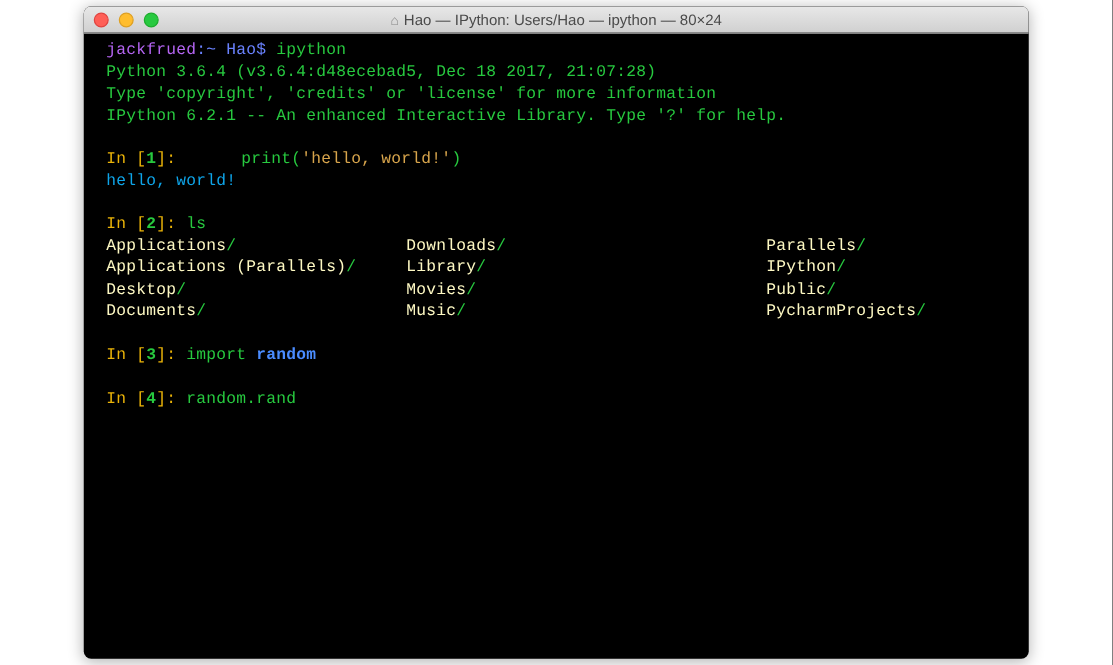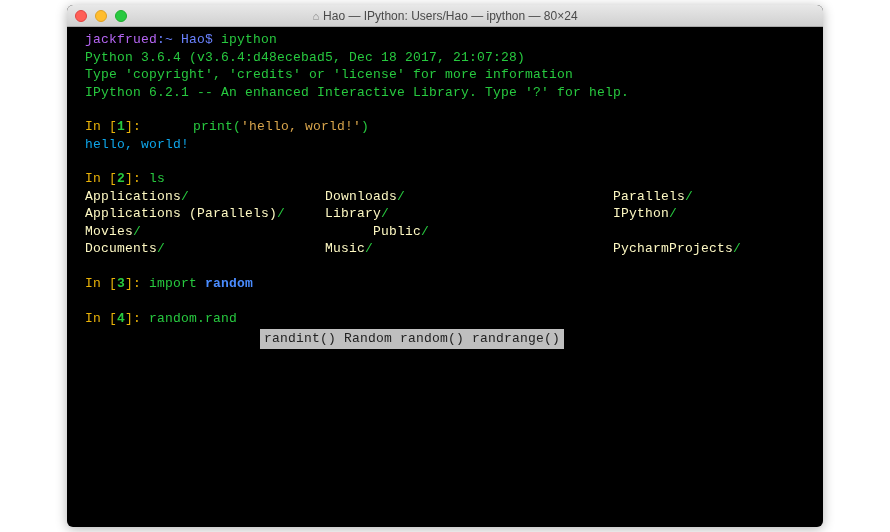--- a/index.html
+++ b/index.html
@@ -128,37 +128,30 @@
       <div class="dir-col1"><span class="dir-name">Applications</span><span class="dir-slash">/</span></div>
       <div class="dir-col2"><span class="dir-name">Downloads</span><span class="dir-slash">/</span></div>
       <div class="dir-col3"><span class="dir-name">Parallels</span><span class="dir-slash">/</span></div>
     </div>
     <div class="dir-row">
       <div class="dir-col1"><span class="dir-name">Applications (Parallels)</span><span class="dir-slash">/</span></div>
       <div class="dir-col2"><span class="dir-name">Library</span><span class="dir-slash">/</span></div>
       <div class="dir-col3"><span class="dir-name">IPython</span><span class="dir-slash">/</span></div>
     </div>
     <div class="dir-row">
+      <div class="dir-col1"><span class="dir-name">Desktop</span><span class="dir-slash">/</span></div>
       <div class="dir-col2"><span class="dir-name">Movies</span><span class="dir-slash">/</span></div>
       <div class="dir-col3"><span class="dir-name">Public</span><span class="dir-slash">/</span></div>
     </div>
     <div class="dir-row">
       <div class="dir-col1"><span class="dir-name">Documents</span><span class="dir-slash">/</span></div>
       <div class="dir-col2"><span class="dir-name">Music</span><span class="dir-slash">/</span></div>
       <div class="dir-col3"><span class="dir-name">PycharmProjects</span><span class="dir-slash">/</span></div>
     </div>
     <div class="spacer"></div>
 
     <div class="line"><span class="prompt-bracket">In [</span><span class="prompt-num">3</span><span class="prompt-bracket">]: </span><span class="py-import">import</span><span> </span><span class="py-module">random</span></div>
     <div class="spacer"></div>
 
     <div class="line"><span class="prompt-bracket">In [</span><span class="prompt-num">4</span><span class="prompt-bracket">]: </span><span class="py-plain">random.rand</span></div>
 
-    <div class="completion-row">
-      <span class="completion-box">
-        <span class="completion-item">randint() </span>
-        <span class="completion-item">   Random  </span>
-        <span class="completion-item">     random()</span>
-        <span class="completion-item">     randrange() </span>
-      </span>
-    </div>
   </div>
 </div>
 
 </body></html>

